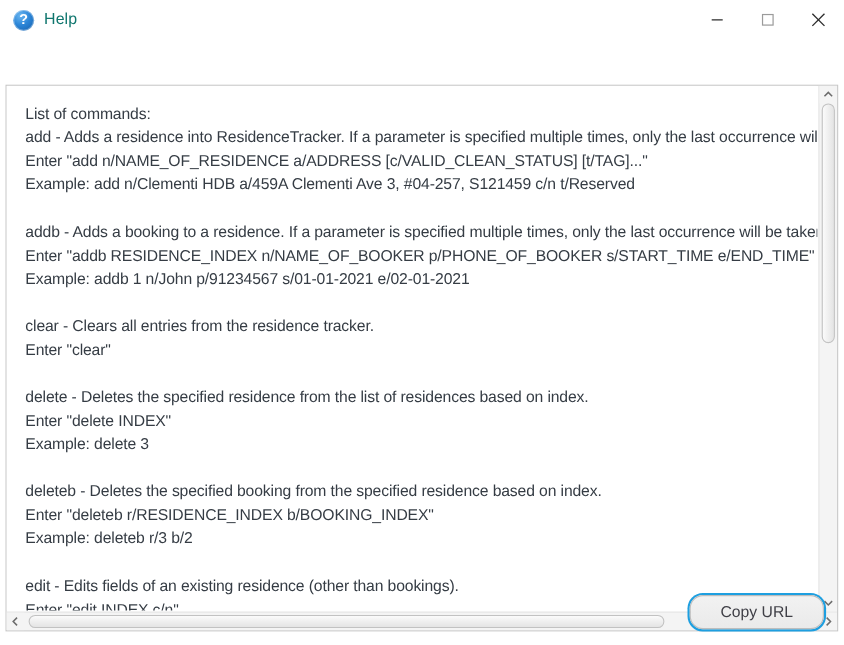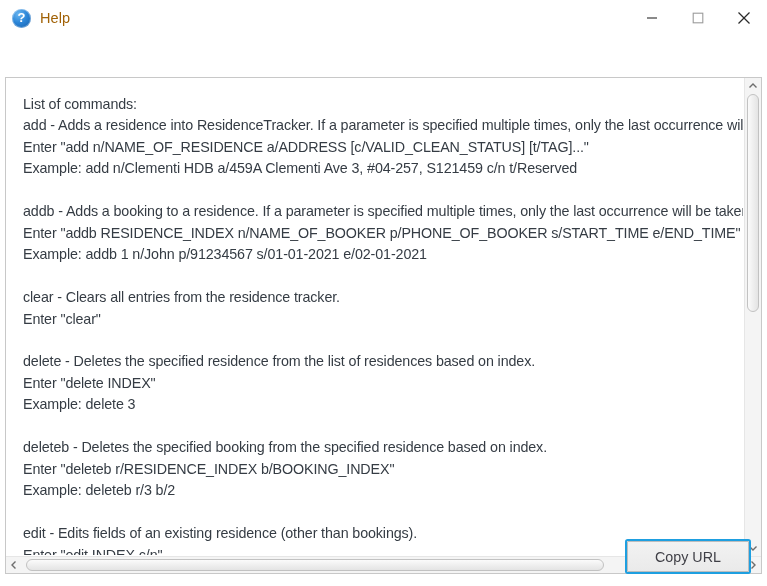--- a/index.html
+++ b/index.html
@@ -52,21 +52,21 @@
   #help-icon span {
     color: #ffffff;
     font-size: 13px;
     font-weight: bold;
     line-height: 1;
     font-family: "Liberation Sans", sans-serif;
     margin-top: -1px;
   }
   #window-title {
     font-size: 14.5px;
-    color: #a16207;
+    color: #0f766e;
     font-family: "Liberation Sans", sans-serif;
     letter-spacing: 0.1px;
   }
 
   #window-controls {
     position: absolute;
     right: 0;
     top: 0;
     height: 36px;
     display: flex;
@@ -227,21 +227,21 @@
   }
   #copy-url-button {
     position: absolute;
     left: 627px;
     top: 541px;
     width: 122px;
     height: 31px;
     background: linear-gradient(to bottom, #f2f2f2 0%, #eaeaea 100%);
     border: 1px solid #bdbdbd;
     box-shadow: 0 0 0 2px #1e9fe0;
-    border-radius: 1px;
+    border-radius: 12px;
     font-family: "Liberation Sans", sans-serif;
     font-size: 14.3px;
     color: #3f3f46;
     display: flex;
     align-items: center;
     justify-content: center;
     cursor: default;
     box-sizing: border-box;
     padding: 0;
     z-index: 5;

